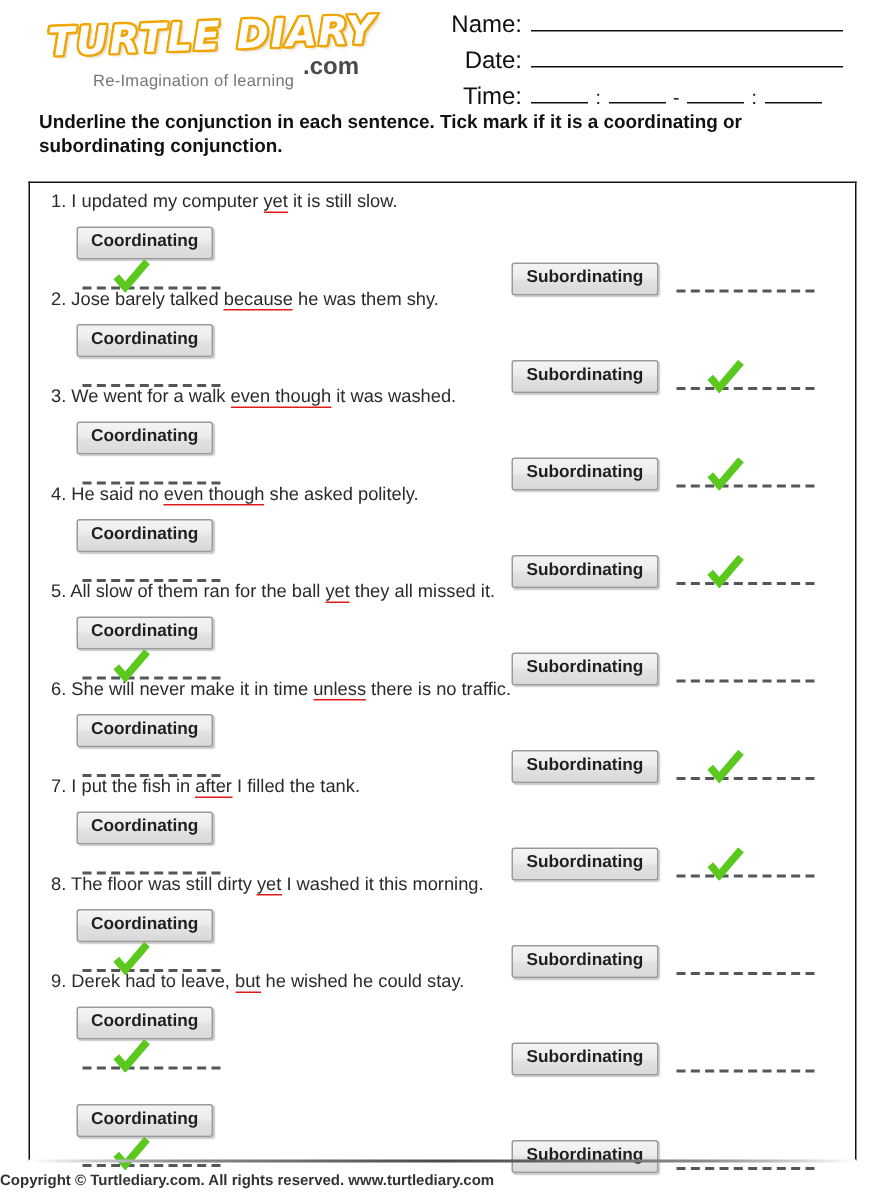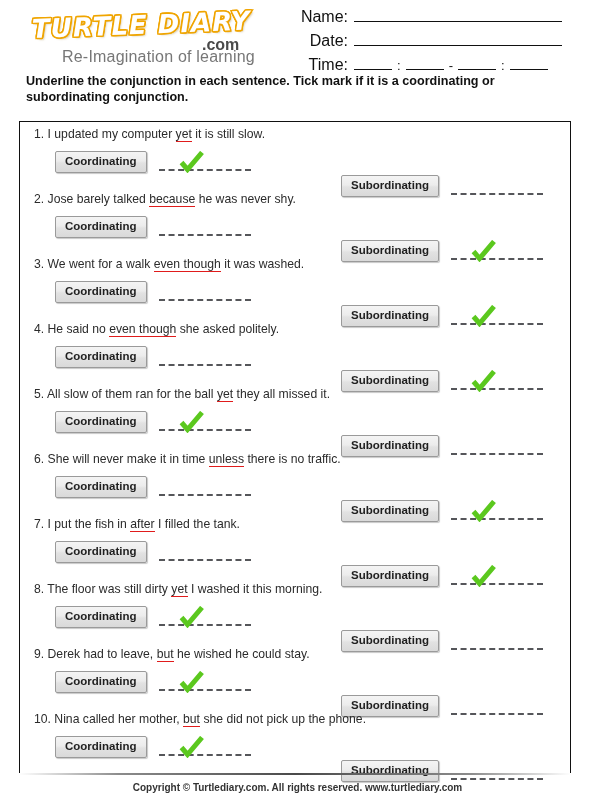--- a/index.html
+++ b/index.html
@@ -60,21 +60,21 @@
     font-family: "Liberation Sans", sans-serif;
     font-size: 16px;
     font-weight: bold;
     color: #4a4a4a;
   }
   .logo-tagline {
     position: absolute;
     left: 40px;
     top: 38px;
     font-family: "Liberation Sans", sans-serif;
-    font-size: 16px;
+    font-size: 11px;
     color: #777777;
     letter-spacing: .2px;
     white-space: nowrap;
   }
 
   .fields {
     position: absolute;
     left: 300px;
     top: 8px;
     width: 285px;
@@ -173,21 +173,21 @@
     border-bottom: 1.6px solid #e01b1b;
     padding-bottom: 0px;
   }
 
   .opt {
     position: absolute;
     top: 30px;
     display: flex;
     align-items: center;
   }
-  .opt-coord { left: 36px; }
+  .opt-coord { left: 24px; flex-direction: column; }
   .opt-sub   { left: 322px; margin-top: 24px; }
 
   .btn {
     display: inline-block;
     font-size: 11.5px;
     font-weight: bold;
     color: #1f1f1f;
     background: linear-gradient(to bottom, #f4f4f4 0%, #ececec 45%, #e2e2e2 55%, #d9d9d9 100%);
     border: 1px solid #9a9a9a;
     border-radius: 2px;
@@ -227,21 +227,21 @@
     top: 773px;
     width: 552px;
     height: 2px;
     background: linear-gradient(to right, #ffffff 0%, #8c8c8c 18%, #4a4a4a 50%, #8c8c8c 82%, #ffffff 100%);
   }
   .footer-text {
     position: absolute;
     left: 0;
     top: 782px;
     width: 595px;
-    text-align: center;
+    text-align: left;
     font-size: 10px;
     font-weight: bold;
     color: #333333;
   }
 </style>
 </head>
 <body>
 
 <div class="header">
 
@@ -293,21 +293,21 @@
         </span>
       </div>
       <div class="opt opt-sub">
         <span class="btn">Subordinating</span>
         <span class="answer">
           <span class="dashline"></span>
         </span>
       </div>
     </div>
     <div class="qrow">
-      <div class="qtext"><span class="qnum">2.</span> <span>Jose barely talked </span><span class="conj">because</span><span> he was never shy.</span></div>
+      <div class="qtext"><span class="qnum">2.</span> <span>Jose barely talked </span><span class="conj">because</span><span> he was them shy.</span></div>
       <div class="opt opt-coord">
         <span class="btn">Coordinating</span>
         <span class="answer">
           <span class="dashline"></span>
         </span>
       </div>
       <div class="opt opt-sub">
         <span class="btn">Subordinating</span>
         <span class="answer">
           <span class="dashline"></span>
@@ -453,21 +453,20 @@
         </span>
       </div>
       <div class="opt opt-sub">
         <span class="btn">Subordinating</span>
         <span class="answer">
           <span class="dashline"></span>
         </span>
       </div>
     </div>
     <div class="qrow">
-      <div class="qtext"><span class="qnum">10.</span> <span>Nina called her mother, </span><span class="conj">but</span><span> she did not pick up the phone.</span></div>
       <div class="opt opt-coord">
         <span class="btn">Coordinating</span>
         <span class="answer">
           <span class="dashline"></span>
           <span class="check">
             <svg width="26" height="22" viewBox="0 0 26 22">
               <path d="M2.5 11.5 L8.5 18.5 L23 1.5" fill="none" stroke="#5bc81e" stroke-width="5" stroke-linecap="butt" stroke-linejoin="miter"></path>
             </svg>
           </span>
         </span>

